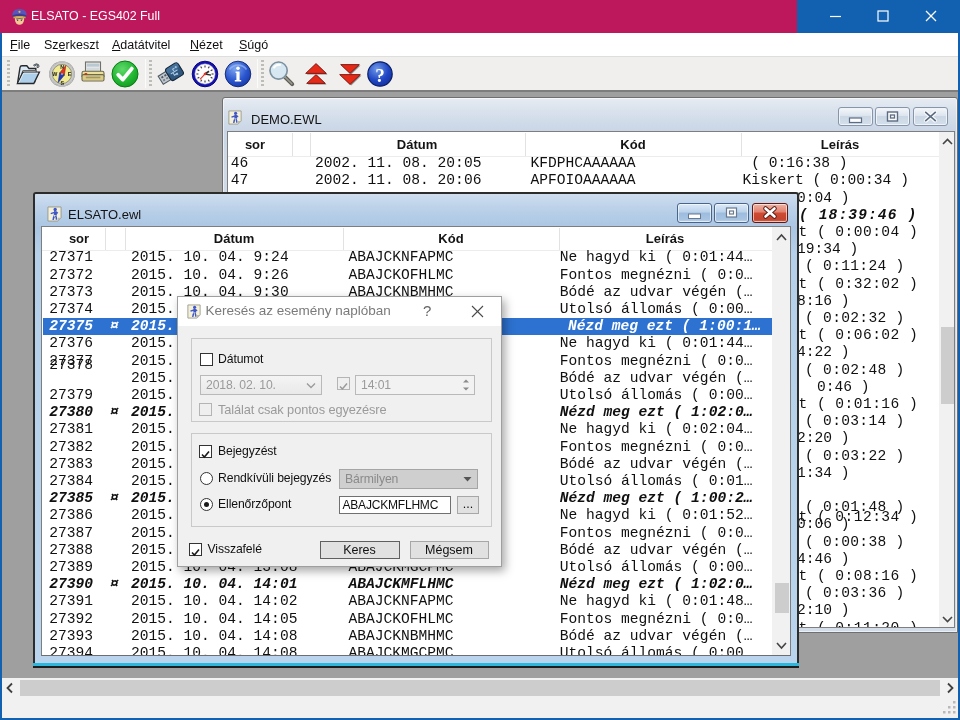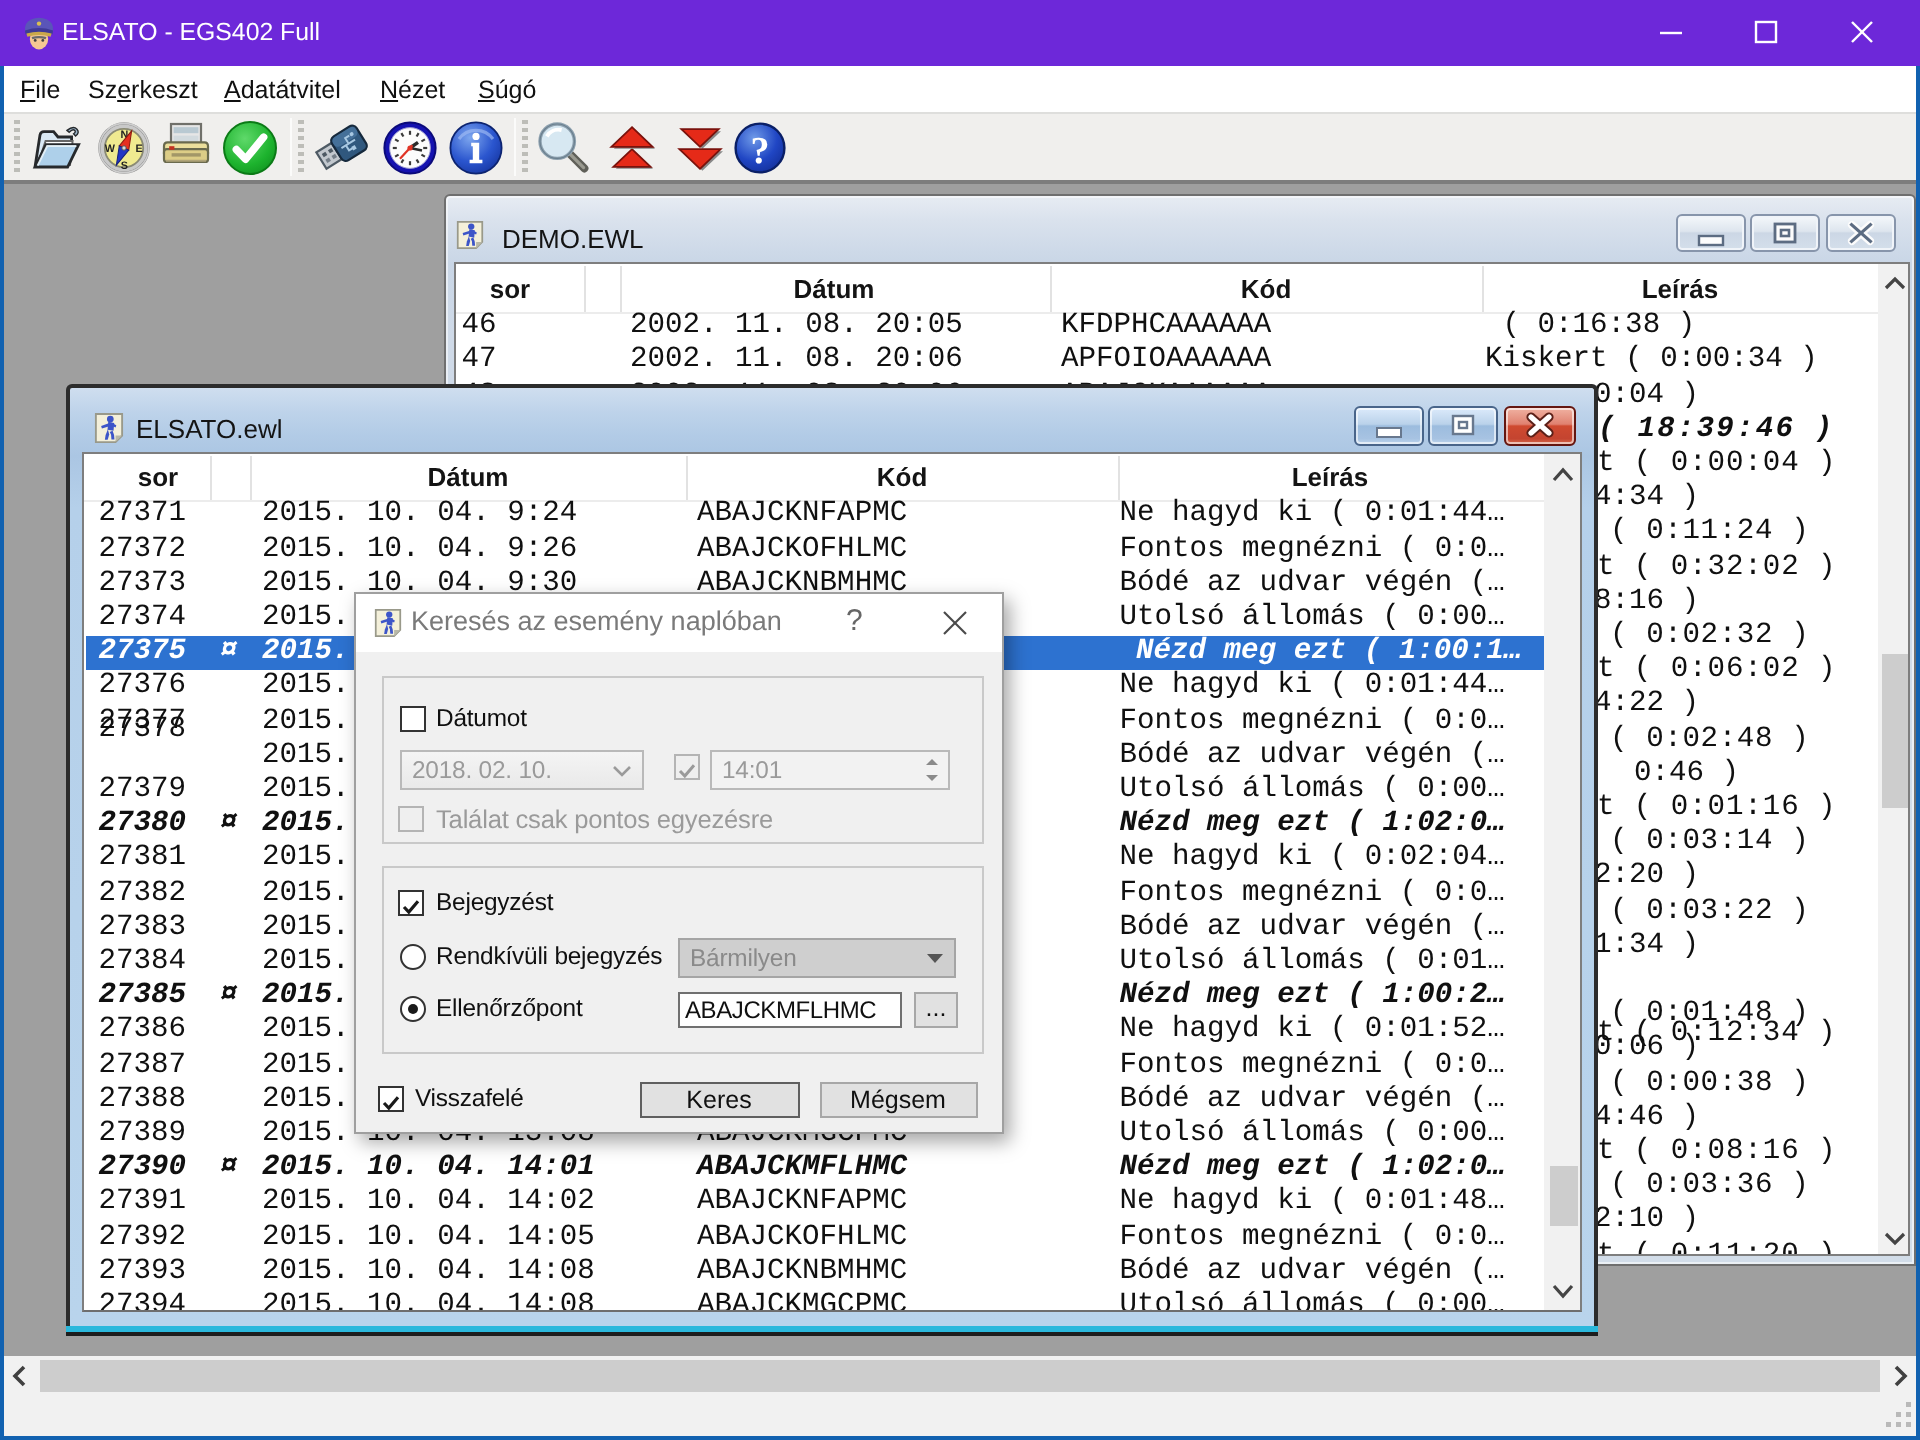--- a/index.html
+++ b/index.html
@@ -2,21 +2,21 @@
 <html><head><meta charset="utf-8"><title>ELSATO - EGS402 Full</title>
 <style>
 *{margin:0;padding:0;box-sizing:border-box}
 html,body{width:960px;height:720px;overflow:hidden;font-family:"Liberation Sans", sans-serif}
 #app{position:absolute;left:0;top:0;width:960px;height:720px;background:#1161b0}
 .abs{position:absolute}
 .pre{white-space:pre}
 .mono{font-family:"Liberation Mono", monospace;font-size:14.6px;color:#101010;letter-spacing:0px}
 .bi{font-weight:bold;font-style:italic}
 
-#titlebar{left:0;top:0;width:960px;height:33px;background:#6d28d9;color:#fff}
+#titlebar{left:0;top:0;width:797px;height:33px;background:#be185d;color:#fff}
 #titletext{left:31px;top:9px;font-size:12.4px;color:#fff}
 #menubar{left:2px;top:33px;width:956px;height:24px;background:#ffffff;border-bottom:1px solid #dededc}
 .menuitem{position:absolute;top:5px;font-size:12.5px;color:#101010}
 #toolbar{left:2px;top:57px;width:956px;height:35px;background:#f0efed;border-bottom:2px solid #7d7d7d}
 .tbsep{position:absolute;top:2px;height:29px;width:1px;background:#d0d0cd;border-right:1px solid #fbfbfa}
 .grip{position:absolute;top:3px;height:27px;width:3px;
  background:repeating-linear-gradient(180deg,#bdbdb8 0px,#bdbdb8 2px,transparent 2px,transparent 4px)}
 
 #mdi{left:2px;top:92px;width:956px;height:585.5px;background:#9f9f9f}
 
@@ -247,21 +247,21 @@
 <div class="mono pre abs" style="left:2.6999999999999886px;top:40.3px;">47</div>
 <div class="mono pre abs" style="left:87px;top:40.3px;">2002. 11. 08. 20:06</div>
 <div class="mono pre abs" style="left:302.5px;top:40.3px;">APFOIOAAAAAA</div>
 <div class="mono pre abs" style="left:514.5px;top:40.3px;">Kiskert ( 0:00:34 )</div>
 <div class="mono pre abs" style="left:2.6999999999999886px;top:57.5px;">48</div>
 <div class="mono pre abs" style="left:87px;top:57.5px;">2002. 11. 08. 20:06</div>
 <div class="mono pre abs" style="left:302.5px;top:57.5px;">ABAJCKAAAAAA</div>
 <div class="mono pre abs" style="left:569px;top:57.5px;">0:04 )</div>
 <div class="mono pre abs bi" style="left:571px;top:74.69999999999999px;letter-spacing:1.1px;">( 18:39:46 )</div>
 <div class="mono pre abs" style="left:570.5px;top:91.9px;letter-spacing:0.45px;">t ( 0:00:04 )</div>
-<div class="mono pre abs" style="left:569px;top:109.1px;">4:34 )</div>
+<div class="mono pre abs" style="left:569px;top:109.1px;">19:34 )</div>
 <div class="mono pre abs" style="left:577px;top:126.29999999999998px;letter-spacing:0.3px;">( 0:11:24 )</div>
 <div class="mono pre abs" style="left:570.5px;top:143.5px;letter-spacing:0.45px;">t ( 0:32:02 )</div>
 <div class="mono pre abs" style="left:569px;top:160.7px;">8:16 )</div>
 <div class="mono pre abs" style="left:577px;top:177.89999999999998px;letter-spacing:0.3px;">( 0:02:32 )</div>
 <div class="mono pre abs" style="left:570.5px;top:195.1px;letter-spacing:0.45px;">t ( 0:06:02 )</div>
 <div class="mono pre abs" style="left:569px;top:212.29999999999998px;">4:22 )</div>
 <div class="mono pre abs" style="left:577px;top:229.49999999999997px;letter-spacing:0.3px;">( 0:02:48 )</div>
 <div class="mono pre abs" style="left:589px;top:246.7px;">0:46 )</div>
 <div class="mono pre abs" style="left:570.5px;top:263.9px;letter-spacing:0.45px;">t ( 0:01:16 )</div>
 <div class="mono pre abs" style="left:577px;top:281.1px;letter-spacing:0.3px;">( 0:03:14 )</div>

